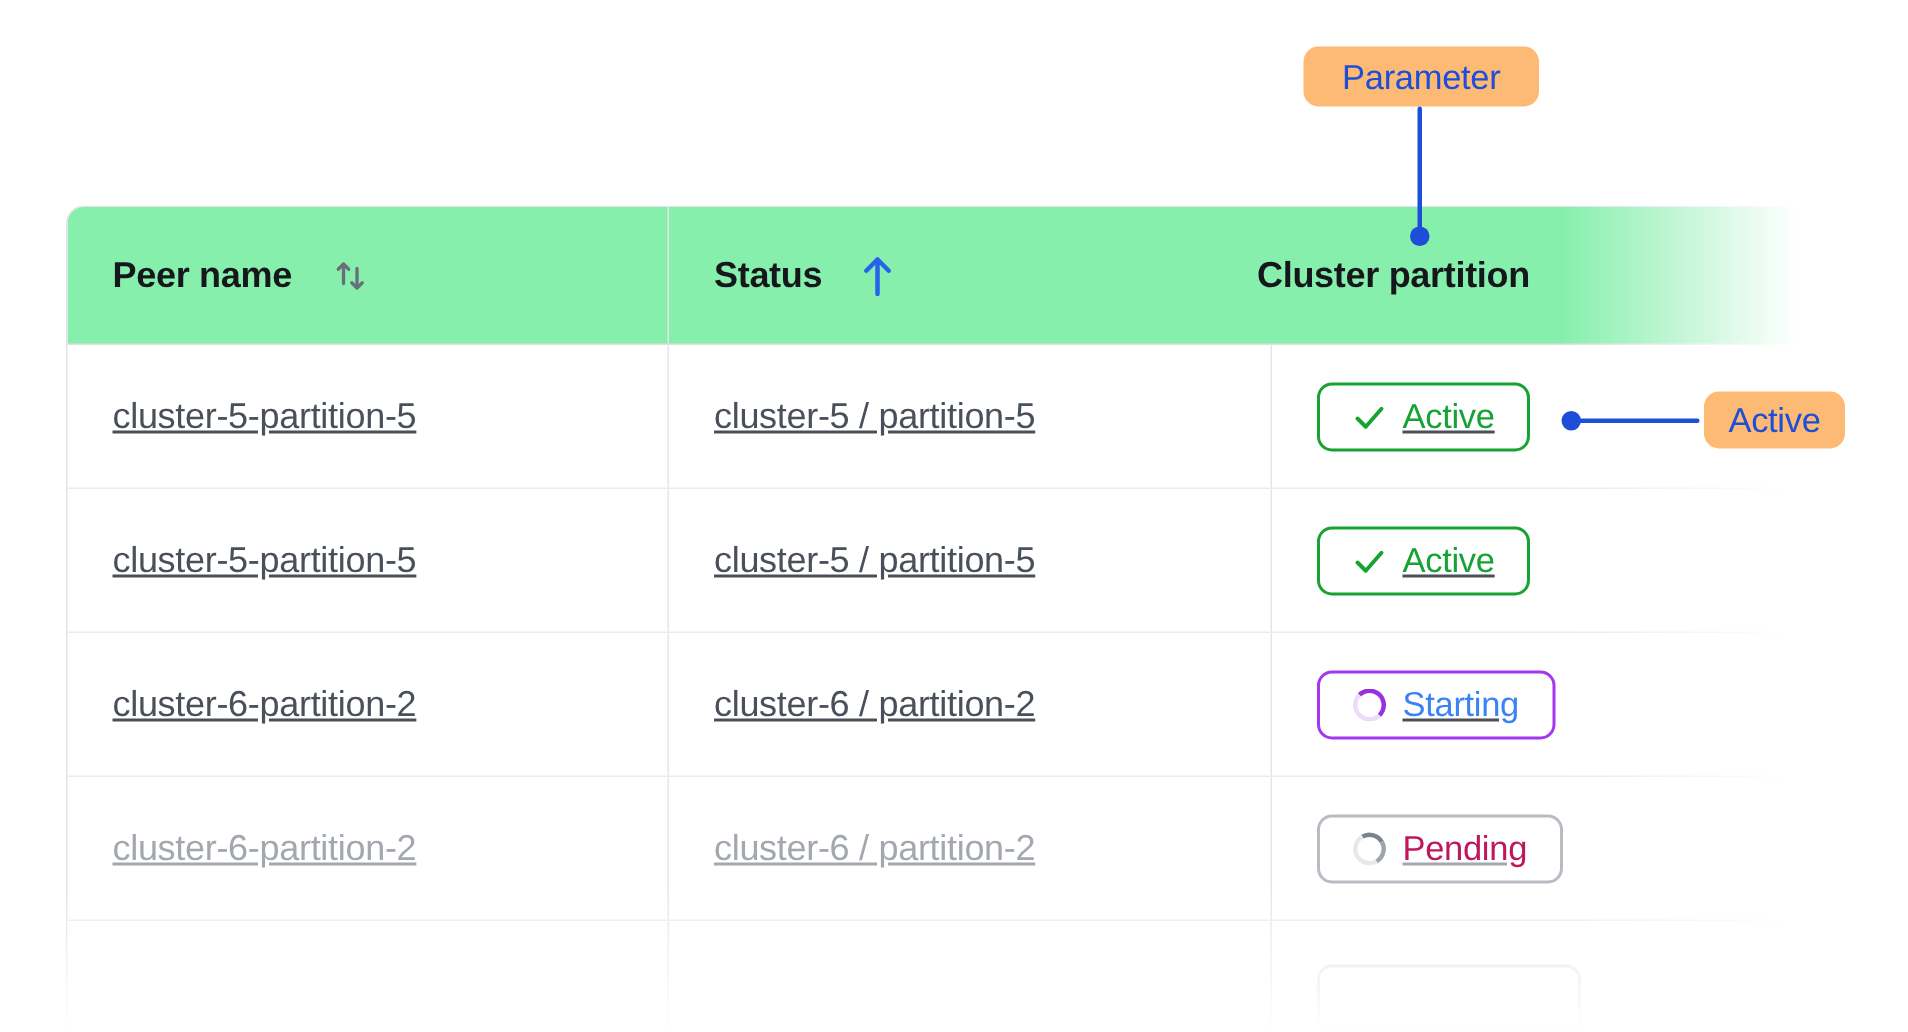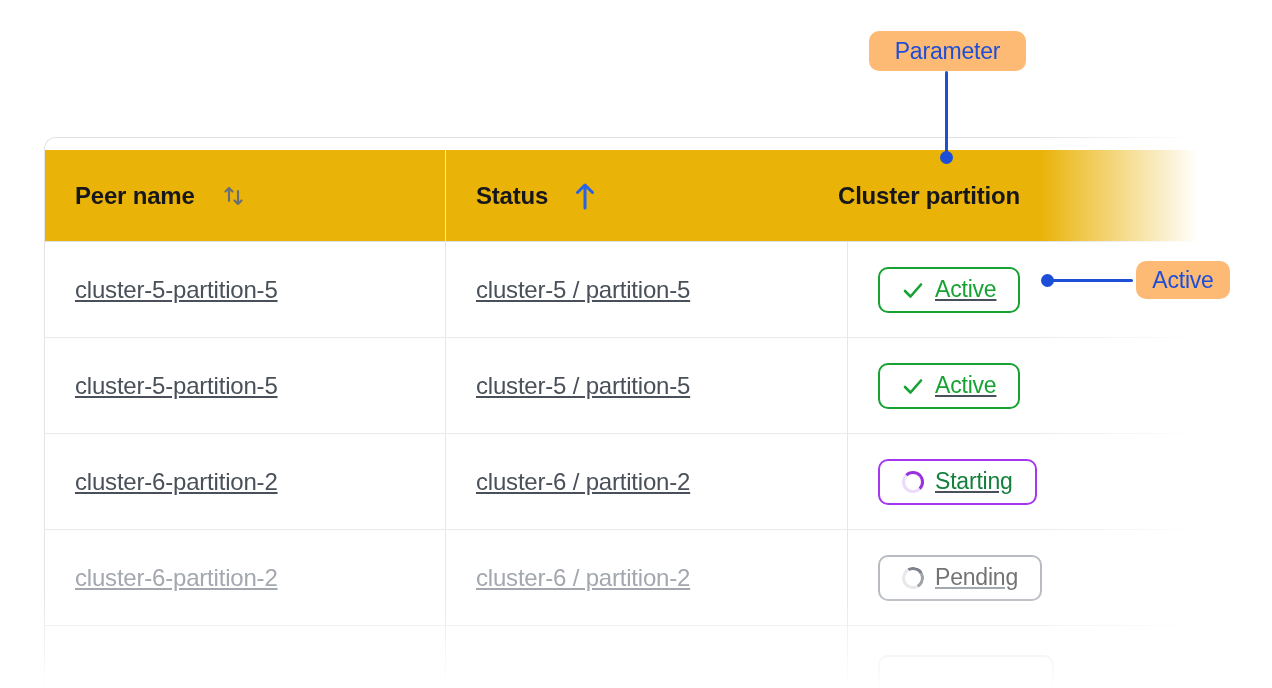--- a/index.html
+++ b/index.html
@@ -22,23 +22,22 @@
     width: 1166px;
     z-index: 1;
     border-top: 1px solid #e2e3e6;
     border-left: 1px solid #e2e3e6;
     border-top-left-radius: 12px;
     overflow: hidden;
   }
   .thead {
     display: flex;
     height: 92px;
-    background: #eab308;
+    background: #86efac;
     border-bottom: 1px solid #dfe0e3;
-    margin-top: 12px;
   }
   .th {
     display: flex;
     align-items: center;
     gap: 26px;
     padding-left: 30px;
     font-size: 24px;
     font-weight: bold;
     color: #15171c;
     letter-spacing: -0.2px;
@@ -70,22 +69,22 @@
     align-items: center;
     gap: 11px;
     height: 46px;
     padding: 0 22px;
     border: 2px solid;
     border-radius: 10px;
     font-size: 23px;
     background: #ffffff;
   }
   .badge.active   { border-color: #16a333; color: #16a333; }
-  .badge.starting { border-color: #a437ef; color: #15803d; }
-  .badge.pending  { border-color: #b8bcc2; color: #737373; }
+  .badge.starting { border-color: #a437ef; color: #3b82f6; }
+  .badge.pending  { border-color: #b8bcc2; color: #be185d; }
   .badge.ghost {
     border-color: #e2e3e6;
     width: 176px;
     height: 46px;
     margin-top: 29px;
   }
 
   .check-icon { width: 22px; height: 22px; display: inline-block; }
 
   .spinner {

